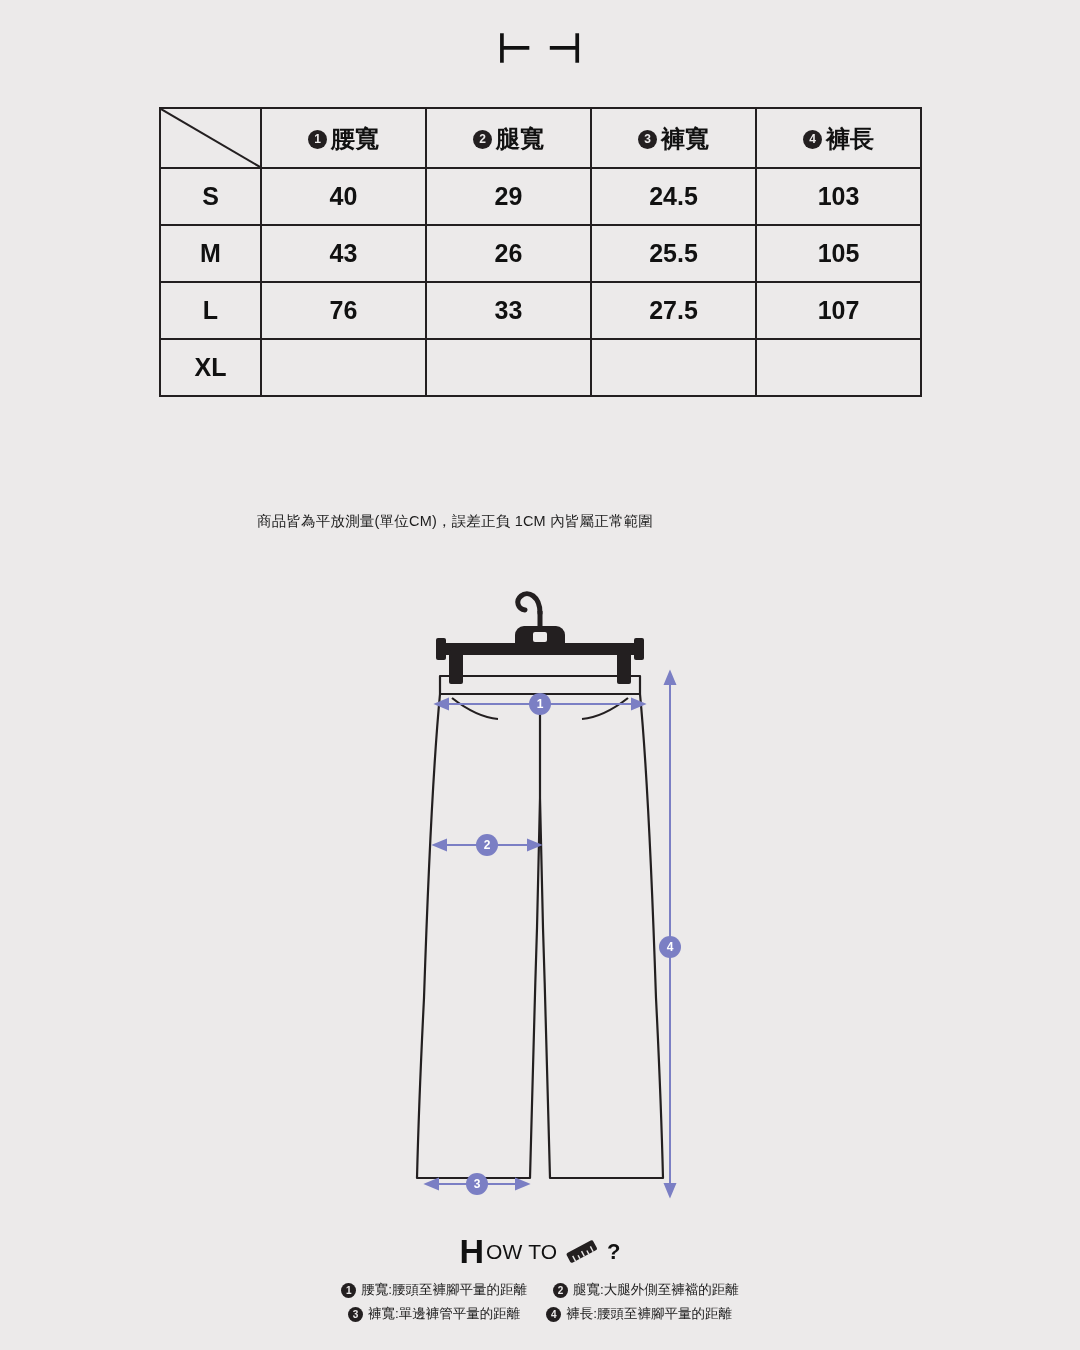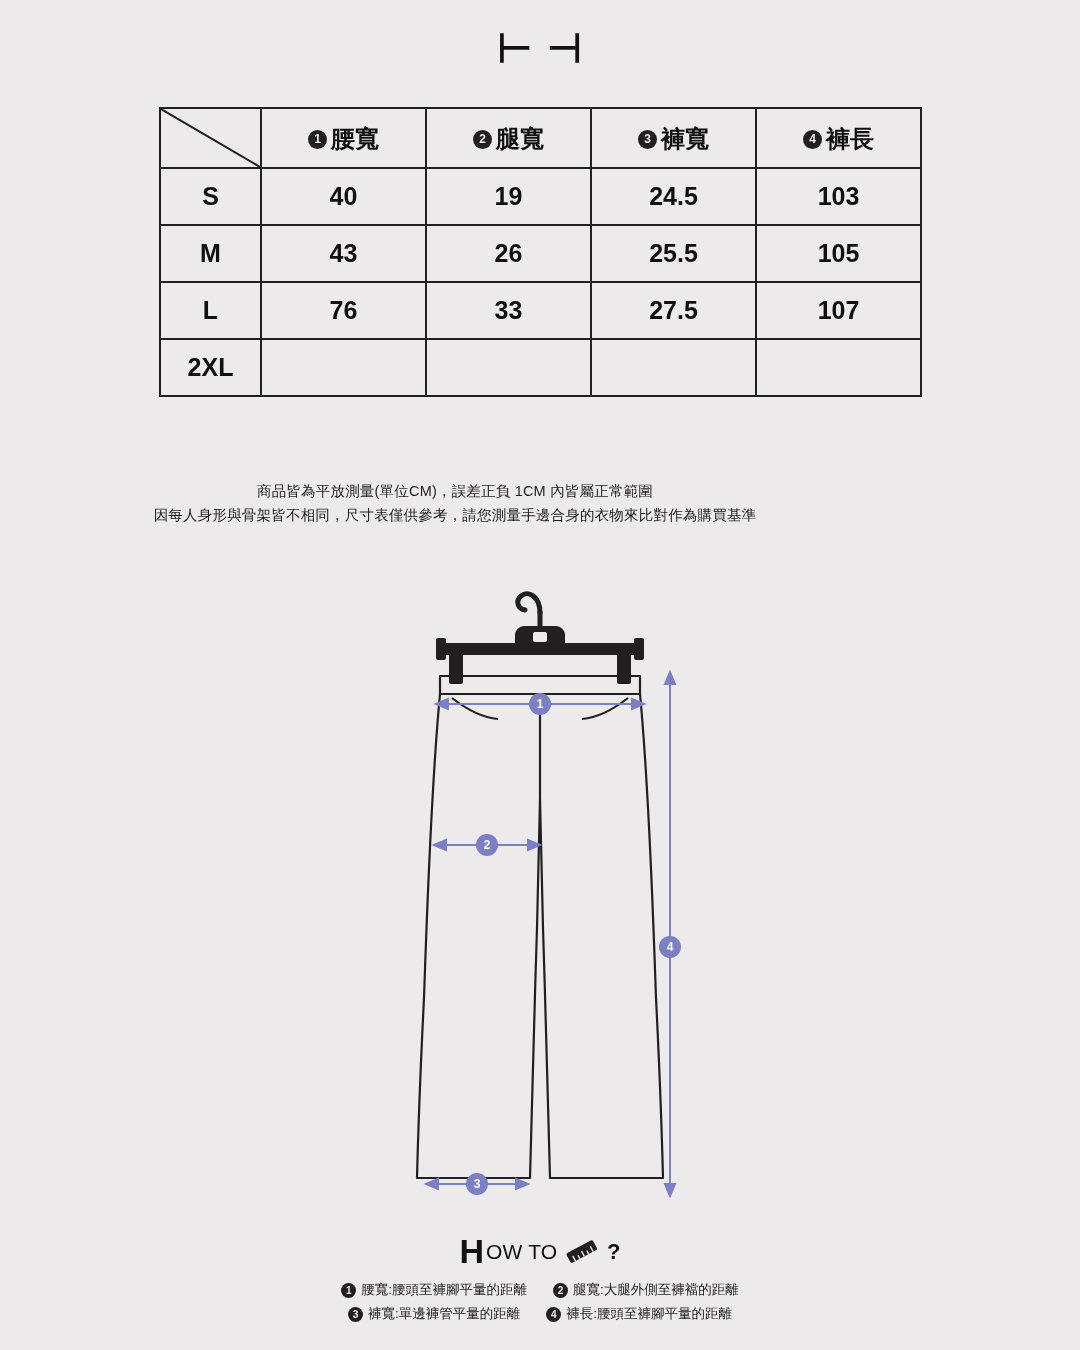--- a/index.html
+++ b/index.html
@@ -105,21 +105,21 @@
   }
   .size-label {
     font-size: 29px;
     font-weight: 700;
   }
   .val { font-size: 26px; font-weight: 500; margin-left: 14px; }
 
   
   .notes {
     position: absolute;
-    top: 480px;
+    top: 510px;
     left: 0;
     width: 910px;
     text-align: center;
     line-height: 1.65;
   }
   .notes div {
     font-size: 14.5px;
     color: #1c1c1c;
     letter-spacing: 0.2px;
   }
@@ -234,52 +234,51 @@
               <span class="num-badge">4</span>
               <span>褲長</span>
             </span>
           </th>
         </tr>
       </thead>
       <tbody>
         <tr>
           <td class="size-label">S</td>
           <td class="val">40</td>
-          <td class="val">19</td>
+          <td class="val">29</td>
           <td class="val">24.5</td>
           <td class="val">103</td>
         </tr>
         <tr>
           <td class="size-label">M</td>
           <td class="val">43</td>
           <td class="val">26</td>
           <td class="val">25.5</td>
           <td class="val">105</td>
         </tr>
         <tr>
           <td class="size-label">L</td>
           <td class="val">76</td>
           <td class="val">33</td>
           <td class="val">27.5</td>
           <td class="val">107</td>
         </tr>
         <tr>
-          <td class="size-label">2XL</td>
+          <td class="size-label">XL</td>
           <td class="val"></td>
           <td class="val"></td>
           <td class="val"></td>
           <td class="val"></td>
         </tr>
       </tbody>
     </table>
   </div>
 
   <div class="notes">
     <div>商品皆為平放測量(單位CM)，誤差正負 1CM 內皆屬正常範圍</div>
-    <div>因每人身形與骨架皆不相同，尺寸表僅供參考，請您測量手邊合身的衣物來比對作為購買基準</div>
   </div>
 
   <div class="illus">
     <svg viewBox="0 0 1080 640" width="1080" height="640">
 
       <g>
         <path d="M540 35 C540 18 528 12 521 18 C515 23 518 31 525 32" fill="none" stroke="#231f20" stroke-width="5" stroke-linecap="round"></path>
         <line x1="540" y1="33" x2="540" y2="48" stroke="#231f20" stroke-width="5"></line>
         <rect x="515" y="48" width="50" height="28" rx="9" fill="#231f20"></rect>
         <rect x="533" y="54" width="14" height="10" rx="2" fill="#eceaea"></rect>

